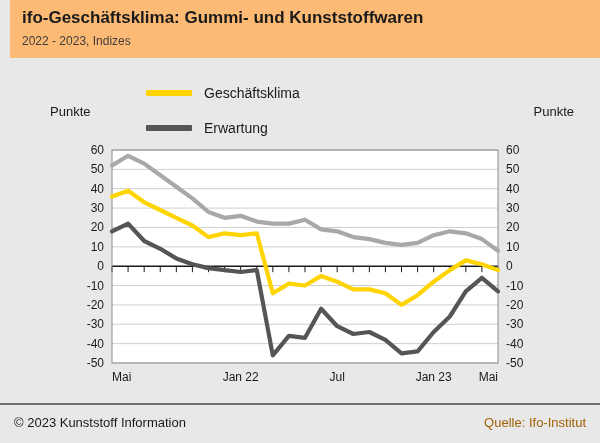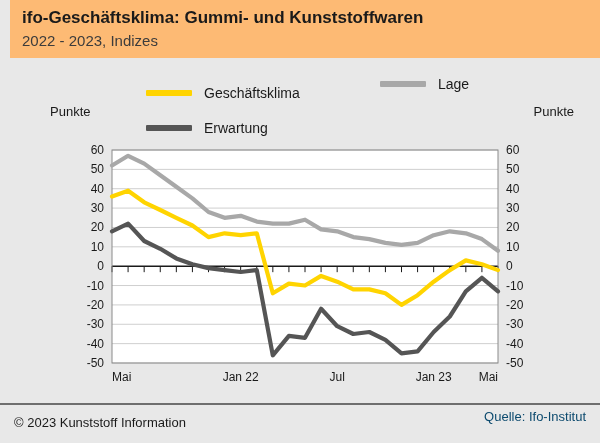--- a/index.html
+++ b/index.html
@@ -32,21 +32,21 @@
     margin-left: 10px;
   }
   .header-title {
     font-size: 17px;
     font-weight: bold;
     color: #1a1a1a;
     line-height: 25px;
     white-space: nowrap;
   }
   .header-subtitle {
-    font-size: 15px;
+    font-size: 12px;
     color: #3c3c3c;
     line-height: 22px;
     white-space: nowrap;
   }
   
   .legend {
     position: absolute;
     left: 0;
     top: 66px;
     width: 600px;
@@ -119,43 +119,39 @@
   .footer-left {
     position: absolute;
     left: 14px;
     top: 10px;
     font-size: 13px;
     color: #1a1a1a;
   }
   .footer-right {
     position: absolute;
     right: 14px;
-    top: 4px;
-    font-size: 13px;
-    color: #0c4a6e;
+    top: 10px;
+    font-size: 13px;
+    color: #a16207;
   }
 </style>
 </head>
 <body>
 
 <div class="page">
 
   <div class="header">
     <div class="header-title">ifo-Geschäftsklima: Gummi- und Kunststoffwaren</div>
     <div class="header-subtitle">2022 - 2023, Indizes</div>
   </div>
 
   <div class="legend">
     <div class="legend-item legend-gk">
       <span class="legend-swatch" style="background:#ffd400"></span>
       <span class="legend-label">Geschäftsklima</span>
-    </div>
-    <div class="legend-item legend-lage">
-      <span class="legend-swatch" style="background:#a8a8a8"></span>
-      <span class="legend-label">Lage</span>
     </div>
     <div class="legend-item legend-erw">
       <span class="legend-swatch" style="background:#555555"></span>
       <span class="legend-label">Erwartung</span>
     </div>
   </div>
 
   <div class="unit-left">Punkte</div>
   <div class="unit-right">Punkte</div>
 

